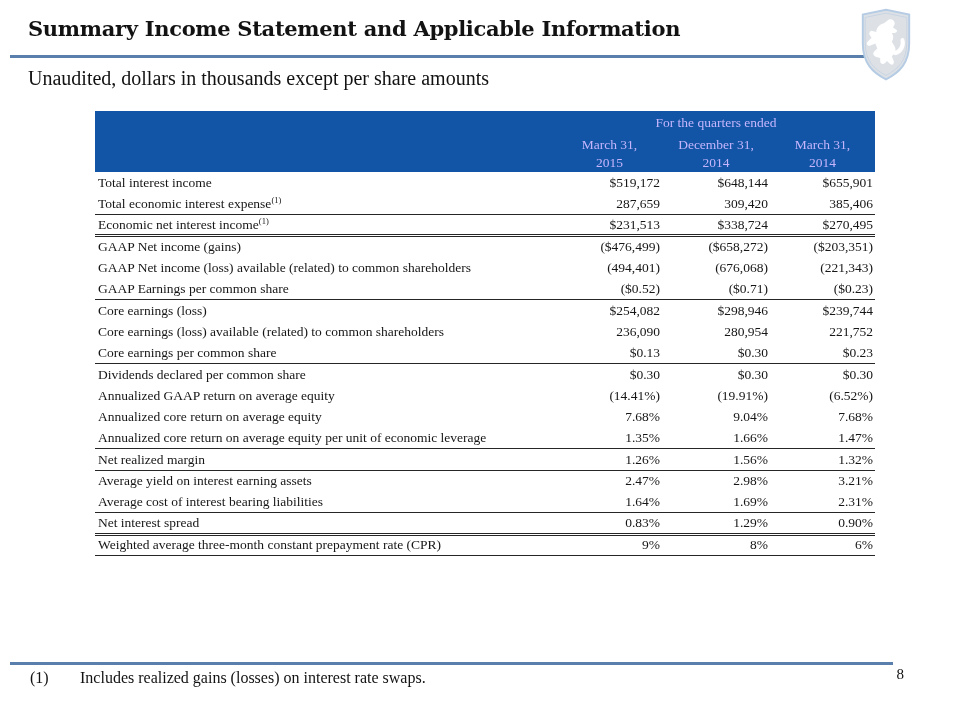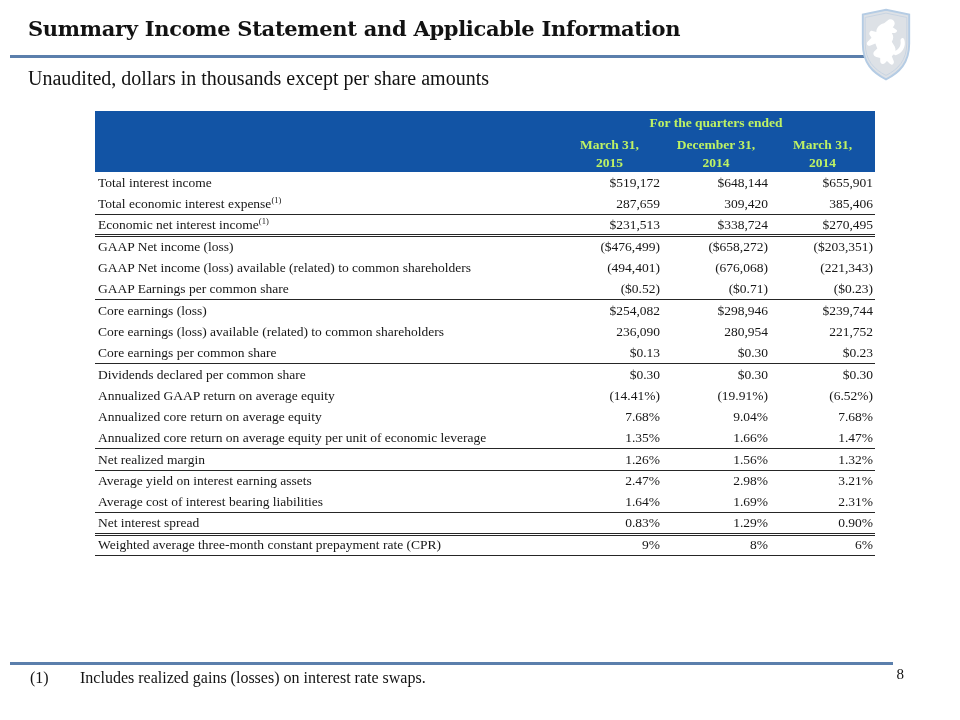--- a/index.html
+++ b/index.html
@@ -18,21 +18,21 @@
   .subtitle { position: absolute; left: 28px; top: 67px; font-size: 20px; color: #121212; white-space: nowrap; }
 
   .logo { position: absolute; right: 17px; top: 6px; width: 58px; height: 79px; }
 
   table.fin-table {
     position: absolute; left: 95px; top: 111px; width: 780px;
     border-collapse: collapse; table-layout: fixed; font-size: 13.5px;
   }
   .c-label { width: 462px; } .c-n1 { width: 105px; } .c-n2 { width: 108px; } .c-n3 { width: 105px; }
   .fin-table th {
-    background: #1254a5; color: #bef264; font-weight: bold;
+    background: #1254a5; color: #c4b5fd; font-weight: normal;
     text-align: center; padding: 0;
   }
   th.span-head { height: 24px; vertical-align: middle; font-size: 13.5px; }
   th.col-head { height: 37px; vertical-align: top; line-height: 18px; padding-top: 1px; font-size: 13.5px; }
   tbody td { height: 21.3px; padding: 0 2px; vertical-align: middle; }
   td.label-cell { text-align: left; padding-left: 3px; margin-top: 26px; }
   td.value-cell { text-align: right; margin-top: 35px; }
   tr.b-single td { border-bottom: 1px solid #262626; }
   tr.b-double td { border-bottom: 3px double #262626; }
   sup { font-size: 8.5px; line-height: 0; vertical-align: super; }
@@ -101,21 +101,21 @@
           <td class="value-cell">309,420</td>
           <td class="value-cell">385,406</td>
         </tr>
         <tr class="b-double">
           <td class="label-cell">Economic net interest income<sup>(1)</sup></td>
           <td class="value-cell">$231,513</td>
           <td class="value-cell">$338,724</td>
           <td class="value-cell">$270,495</td>
         </tr>
         <tr class="b-none">
-          <td class="label-cell">GAAP Net income (loss)</td>
+          <td class="label-cell">GAAP Net income (gains)</td>
           <td class="value-cell">($476,499)</td>
           <td class="value-cell">($658,272)</td>
           <td class="value-cell">($203,351)</td>
         </tr>
         <tr class="b-none">
           <td class="label-cell">GAAP Net income (loss) available (related) to common shareholders</td>
           <td class="value-cell">(494,401)</td>
           <td class="value-cell">(676,068)</td>
           <td class="value-cell">(221,343)</td>
         </tr>

